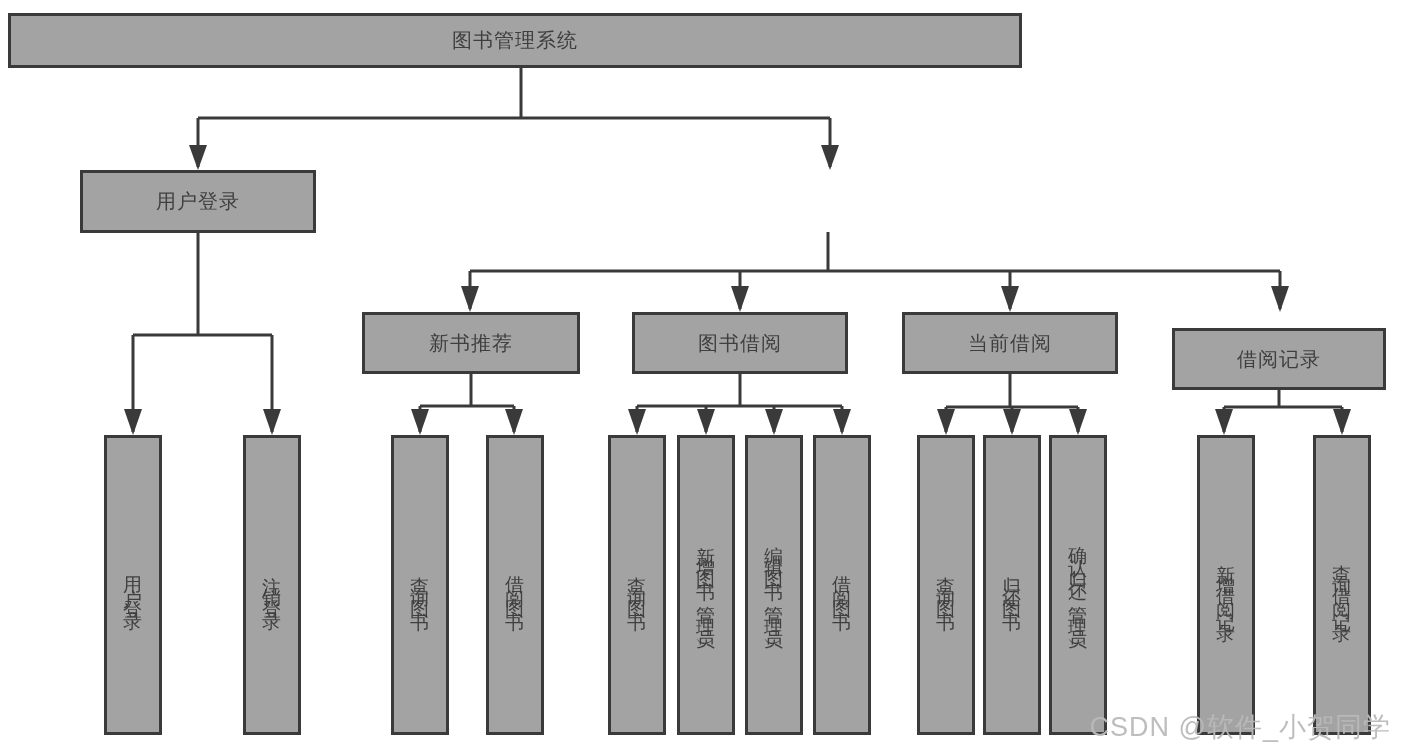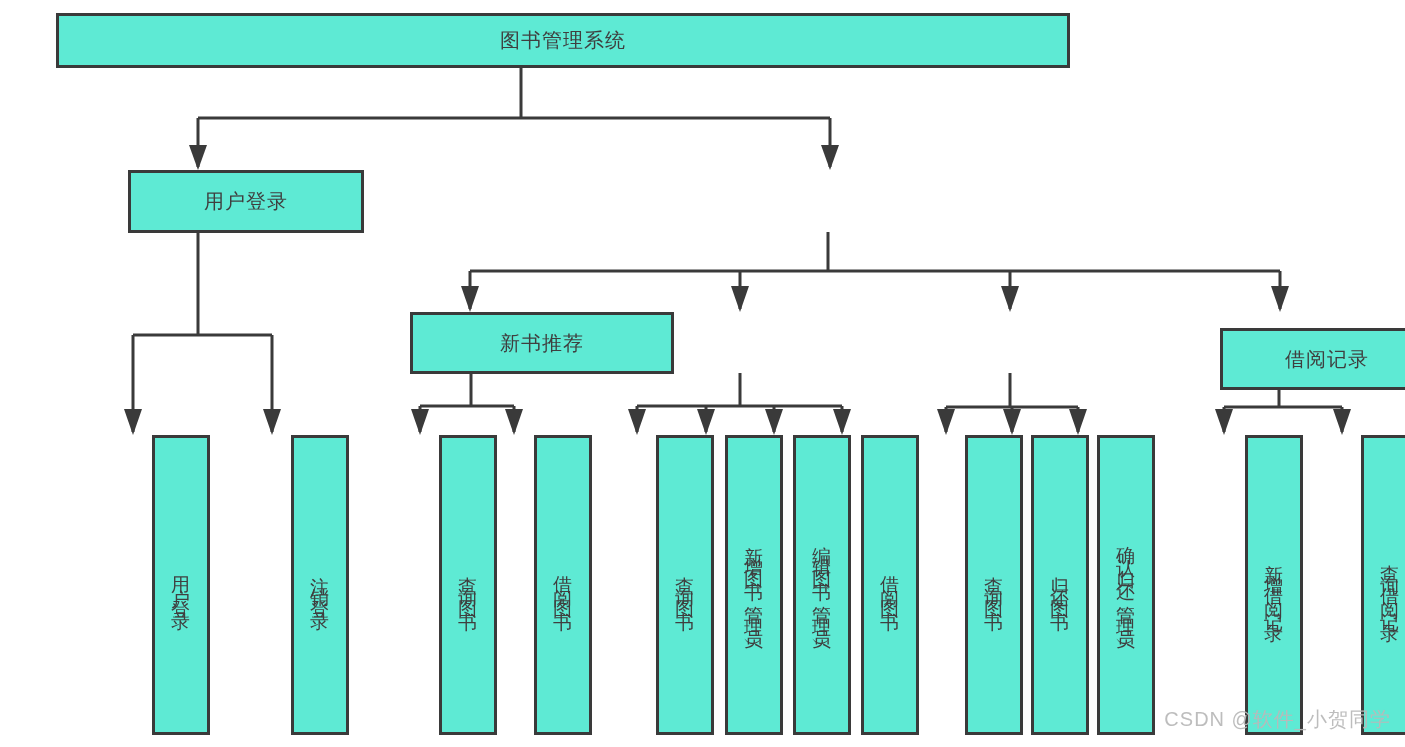--- a/index.html
+++ b/index.html
@@ -20,54 +20,53 @@
   svg.connectors {
     position: absolute;
     left: 0; top: 0;
     width: 1405px;
     height: 747px;
     z-index: 1;
   }
   .node {
     position: absolute;
     box-sizing: border-box;
-    background: #5eead4;
+    background: #a3a3a3;
     border: 3px solid #3a3a3a;
     display: flex;
     align-items: center;
     justify-content: center;
     color: #3f3f3f;
     font-size: 20px;
     letter-spacing: 1px;
     z-index: 2;
     text-align: left;
-    margin-left: 48px;
   }
   .node.leaf {
     writing-mode: vertical-rl;
     letter-spacing: 12px;
     font-size: 19px;
     line-height: 1;
   }
   .watermark {
     position: absolute;
     right: 14px;
-    bottom: 14px;
-    font-size: 20px;
+    bottom: 2px;
+    font-size: 27px;
     color: rgba(185,185,185,0.95);
     z-index: 5;
     letter-spacing: 1px;
     white-space: nowrap;
     text-align: right;
   }
   
   #n-root           { left: 8px;    top: 13px;  width: 1014px; height: 55px; }
   #n-user-login     { left: 80px;   top: 170px; width: 236px;  height: 63px; }
   #n-book-mgmt      { left: 710px;  top: 170px; width: 236px;  height: 63px; }
-  #n-new-book-rec   { left: 362px;  top: 312px; width: 264px;  height: 62px; }
+  #n-new-book-rec   { left: 362px;  top: 312px; width: 218px;  height: 62px; }
   #n-book-borrow    { left: 632px;  top: 312px; width: 216px;  height: 62px; }
   #n-current-borrow { left: 902px;  top: 312px; width: 216px;  height: 62px; }
   #n-borrow-records { left: 1172px; top: 328px; width: 214px;  height: 62px; }
   .node.leaf { top: 435px; width: 58px; height: 300px; }
   #l-user-login     { left: 104px; }
   #l-logout         { left: 243px; }
   #l-query-book-1   { left: 391px; }
   #l-borrow-book-1  { left: 486px; }
   #l-query-book-2   { left: 608px; }
   #l-add-book       { left: 677px; }
@@ -129,20 +128,22 @@
       <polygon points="1215,409 1233,409 1224,435"></polygon>
       <polygon points="1333,409 1351,409 1342,435"></polygon>
     </g>
   </svg>
 
   <div class="node" id="n-root">图书管理系统</div>
 
   <div class="node" id="n-user-login">用户登录</div>
 
   <div class="node" id="n-new-book-rec">新书推荐</div>
+  <div class="node" id="n-book-borrow">图书借阅</div>
+  <div class="node" id="n-current-borrow">当前借阅</div>
   <div class="node" id="n-borrow-records">借阅记录</div>
 
   <div class="node leaf" id="l-user-login">用户登录</div>
   <div class="node leaf" id="l-logout">注销登录</div>
 
   <div class="node leaf" id="l-query-book-1">查询图书</div>
   <div class="node leaf" id="l-borrow-book-1">借阅图书</div>
 
   <div class="node leaf" id="l-query-book-2">查询图书</div>
   <div class="node leaf" id="l-add-book">新增图书（管理员）</div>

